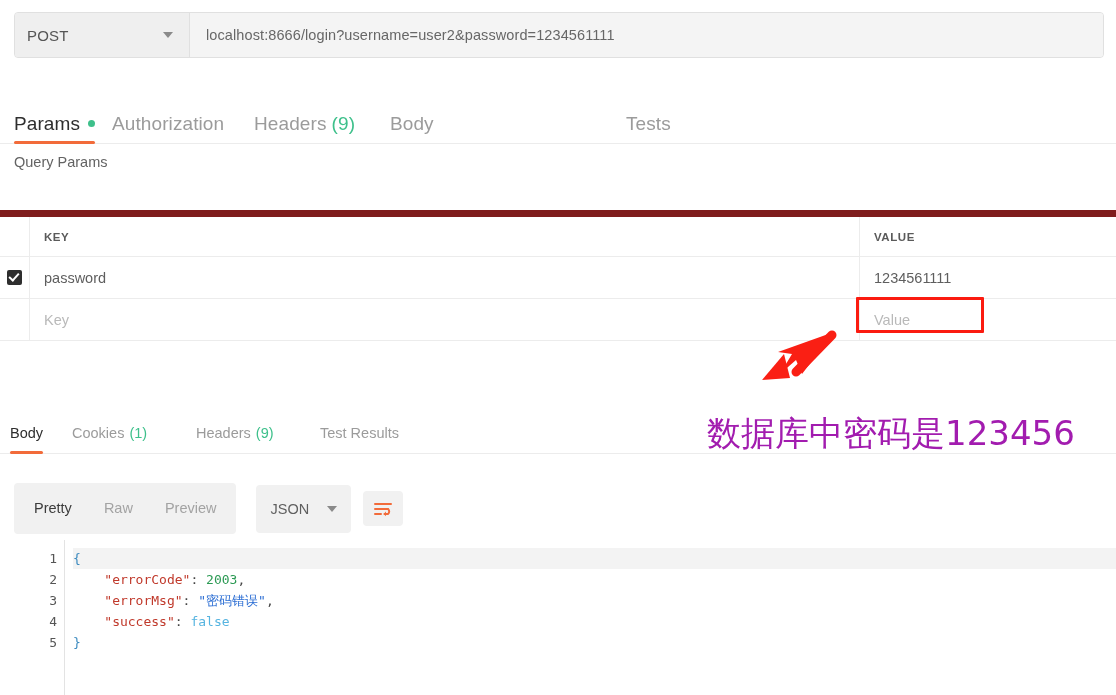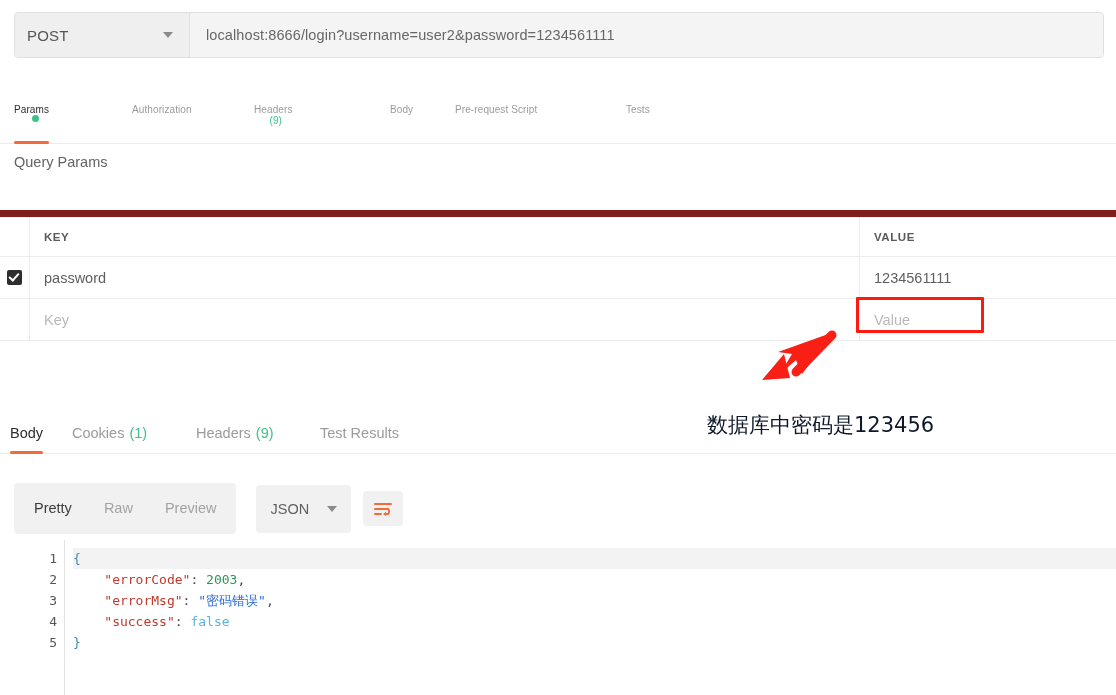--- a/index.html
+++ b/index.html
@@ -74,25 +74,24 @@
     height: 40px;
     border-bottom: 1px solid #ececec;
     box-sizing: border-box;
   }
   .tab {
     position: absolute;
     top: 0;
     height: 39px;
     display: flex;
     align-items: center;
-    font-size: 10px;
+    font-size: 19px;
     color: #9b9b9b;
     white-space: nowrap;
     letter-spacing: .1px;
-    flex-direction: column;
   }
   .tab.active { color: #2e2e2e; }
   .tab .underline {
     position: absolute;
     left: 0; right: 0;
     bottom: -1px;
     height: 3px;
     background: #f26b3a;
     border-radius: 2px;
   }
@@ -223,23 +222,23 @@
     color: #9b9b9b;
     white-space: nowrap;
   }
   .rtab.active { color: #2e2e2e; }
 
   
   .cn-annot {
     position: absolute;
     left: 707px;
     top: 411px;
-    font-size: 21px;
+    font-size: 34px;
     font-family: "DejaVu Sans", "Liberation Sans", sans-serif;
-    color: #0f172a;
+    color: #a21caf;
     letter-spacing: 0px;
     white-space: nowrap;
   }
 
   
   .body-toolbar {
     position: absolute;
     left: 14px;
     top: 483px;
     display: flex;
@@ -336,32 +335,29 @@
   </div>
   <div class="url-input">localhost:8666/login?username=user2&amp;password=1234561111</div>
 </div>
 
 <div class="req-tabs">
   <div class="tab active" style="left:14px;">
     <span>Params</span>
     <span class="green-dot"></span>
     <span class="underline"></span>
   </div>
-  <div class="tab" style="left:132px;">
+  <div class="tab" style="left:112px;">
     <span>Authorization</span>
   </div>
   <div class="tab" style="left:254px;">
     <span>Headers</span>
     <span class="count">(9)</span>
   </div>
   <div class="tab" style="left:390px;">
     <span>Body</span>
-  </div>
-  <div class="tab" style="left:455px;">
-    <span>Pre-request Script</span>
   </div>
   <div class="tab" style="left:626px;">
     <span>Tests</span>
   </div>
 </div>
 
 <div class="qp-title">Query Params</div>
 
 <div class="params-table">
 

